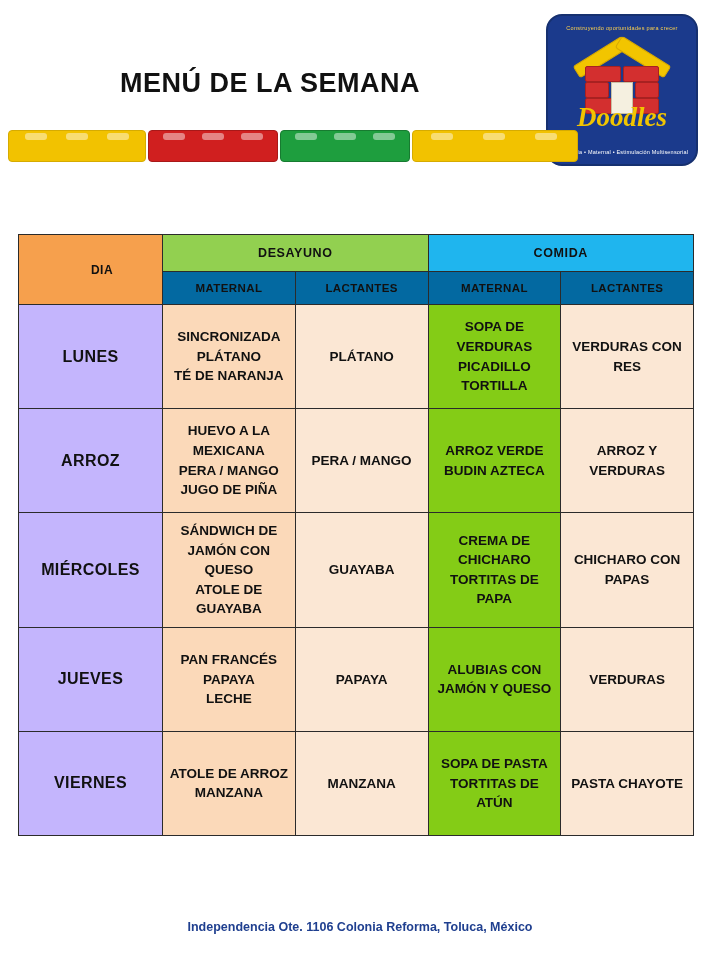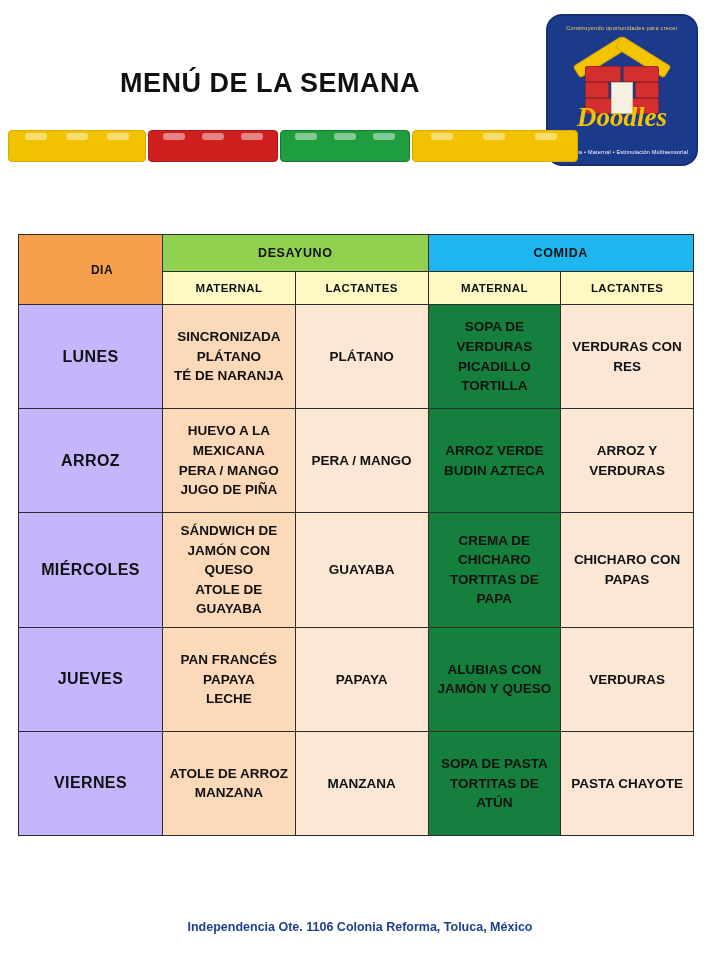--- a/index.html
+++ b/index.html
@@ -230,33 +230,33 @@
     letter-spacing: 0.6px;
     height: 34px;
   }
   .th-comida {
     background: #1fb5ee;
     font-size: 12.5px;
     letter-spacing: 0.6px;
     height: 34px;
   }
   .th-sub {
-    background: #fef9c3;
+    background: #0369a1;
     font-size: 11.5px;
     height: 30px;
     letter-spacing: 0.4px;
   }
   .cell-day {
     background: #c4b5fd;
     font-size: 16px;
     letter-spacing: 0.4px;
   }
   .cell-a { background: #fbd9b9; font-size: 13.5px; line-height: 1.45; padding: 8px 4px; }
   .cell-b { background: #fbe7d4; font-size: 13.5px; line-height: 1.45; padding: 8px 4px; }
-  .cell-c { background: #15803d; font-size: 13.5px; line-height: 1.45; padding: 8px 4px; }
+  .cell-c { background: #84cc16; font-size: 13.5px; line-height: 1.45; padding: 8px 4px; }
   .cell-d { background: #fbe7d4; font-size: 13.5px; line-height: 1.45; padding: 8px 4px; }
   .row-h { height: 104px; }
 
   
   .footer {
     position: absolute;
     left: 0;
     bottom: 22px;
     width: 720px;
     text-align: center;

